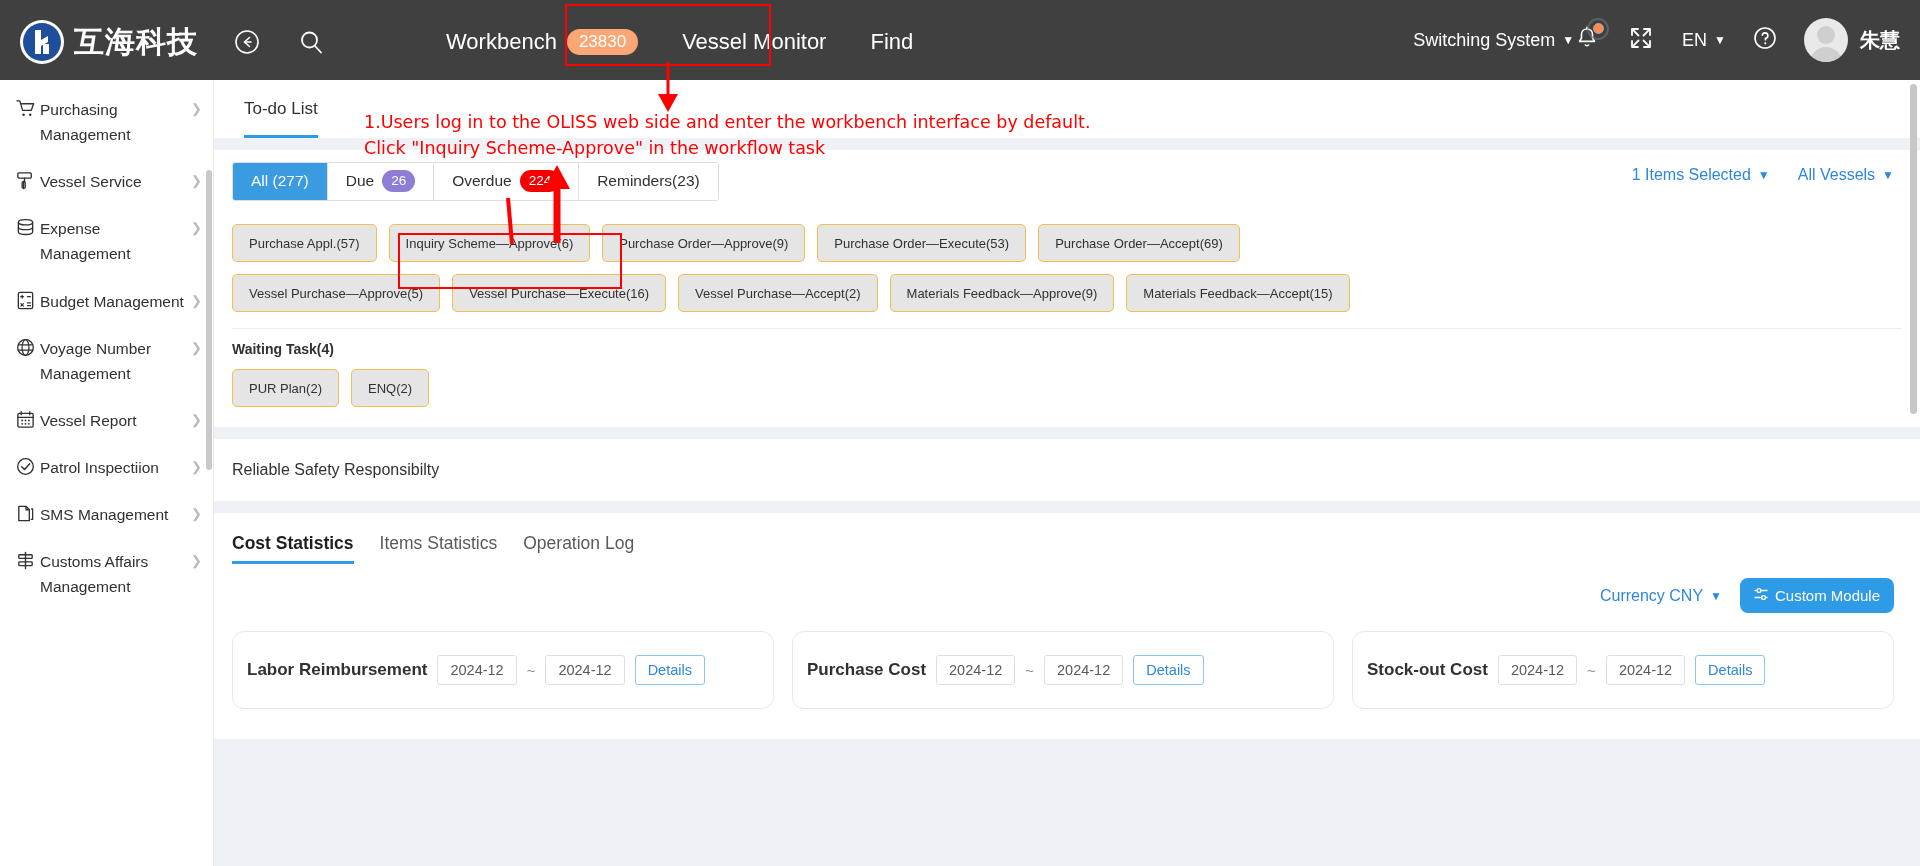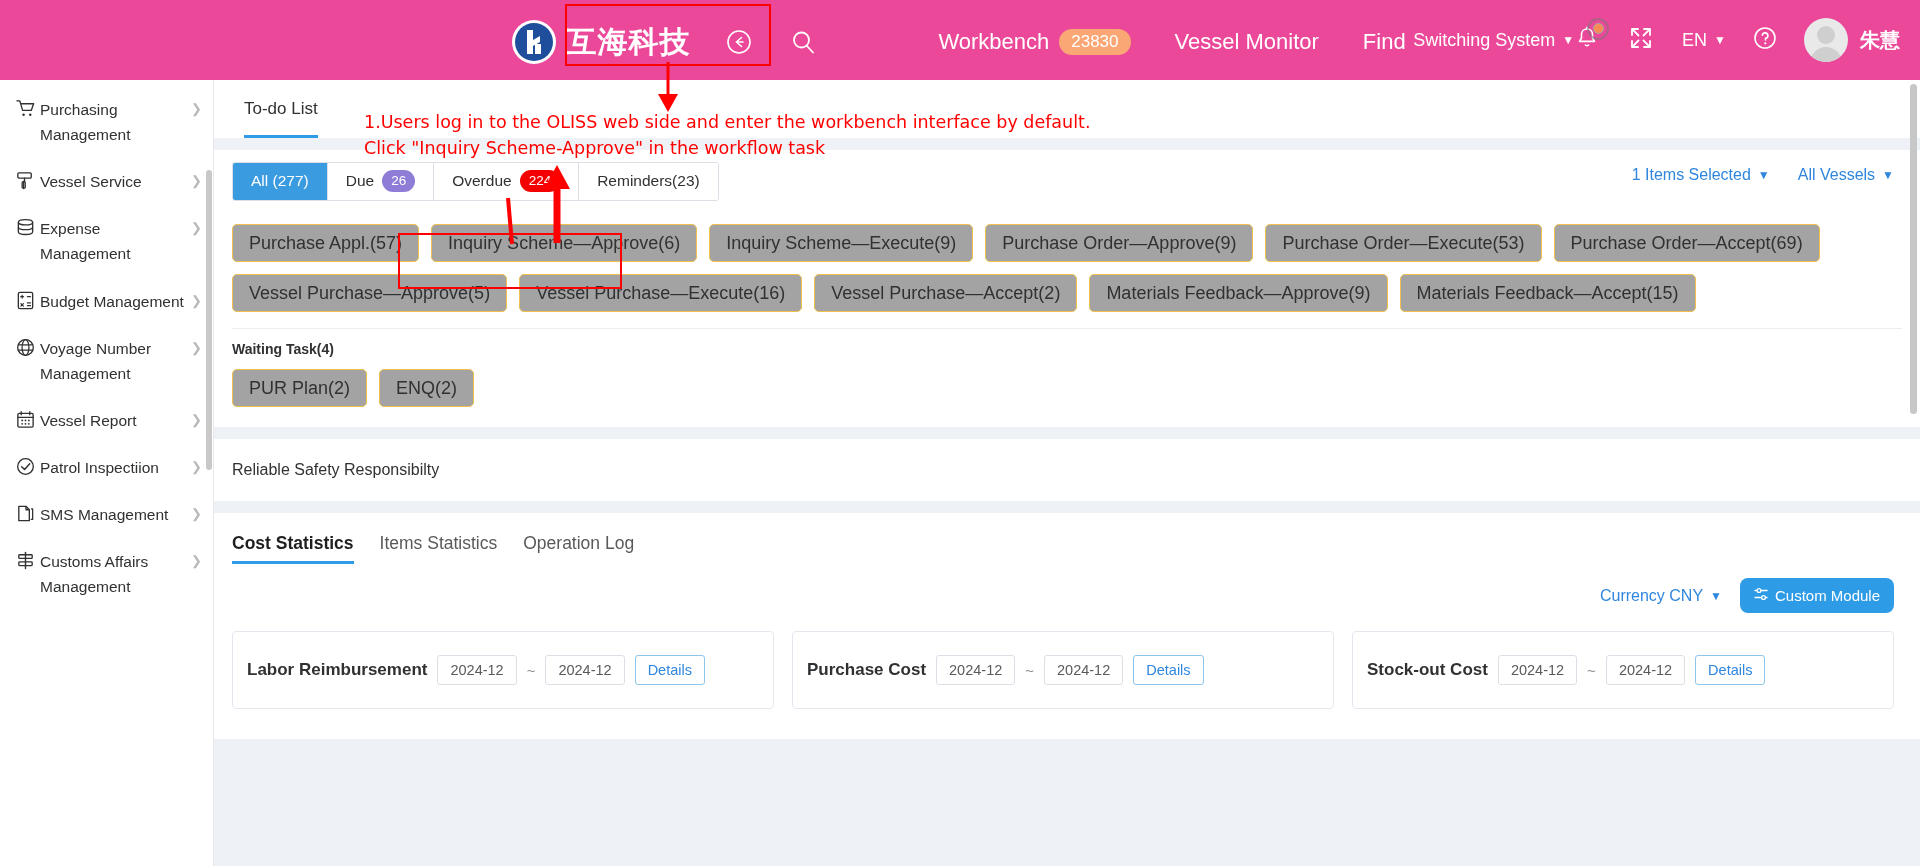--- a/index.html
+++ b/index.html
@@ -6,21 +6,21 @@
   html, body {
     width: 1920px; height: 866px;
     font-family: "Liberation Sans", sans-serif;
     background: #fff; overflow: hidden;
   }
   .app { position: relative; width: 1920px; height: 866px; }
 
   
   .header {
     position: absolute; top: 0; left: 0; width: 1920px; height: 84px;
-    background: #ec4899; display: flex; align-items: center; justify-content: center;
+    background: #404040; display: flex; align-items: center;
   }
   .logo-wrap { display: flex; align-items: center; margin-left: 20px; }
   .logo-mark {
     width: 44px; height: 44px; border-radius: 50%;
     background: #fff; position: relative; overflow: hidden;
     display: flex; align-items: center; justify-content: center;
   }
   .logo-mark svg { display: block; }
   .logo-text {
     color: #fff; font-size: 30px; font-weight: bold; margin-left: 10px;
@@ -146,23 +146,23 @@
 
   .filter-right {
     position: absolute; right: 26px; top: 16px;
     display: flex; align-items: center; gap: 28px;
   }
   .link-sel { color: #2E86DE; font-size: 16px; display: flex; align-items: center; cursor: pointer; }
 
   .wf-title { font-size: 16.5px; font-weight: bold; color: #303133; padding: 12px 0 0 18px; }
   .chip-row { display: flex; flex-wrap: wrap; gap: 12px; padding: 12px 18px 0 18px; }
   .chip {
-    background: #a3a3a3; border: 1px solid #EFC04B; border-radius: 5px;
+    background: #e5e5e5; border: 1px solid #EFC04B; border-radius: 5px;
     height: 38px; display: flex; align-items: center; padding: 0 16px;
-    font-size: 18px; color: #303133; cursor: pointer; white-space: nowrap;
+    font-size: 13px; color: #303133; cursor: pointer; white-space: nowrap;
   }
   .hi-chip { left: 398px; top: 233px; width: 224px; height: 56px; }
 
   .divider { height: 1px; background: #EDEDED; margin: 16px 18px 0 18px; }
 
   .waiting-title { font-size: 14px; font-weight: bold; color: #303133; padding: 12px 0 0 18px; }
 
   .rsr { padding: 22px 0 22px 18px; font-size: 16px; color: #303133; }
 
   .stat-tabs { display: flex; align-items: center; gap: 26px; padding: 20px 0 0 18px; }
@@ -176,21 +176,21 @@
     display: flex; align-items: center; justify-content: flex-end;
     gap: 18px; padding: 14px 26px 0 0;
   }
   .cm-btn {
     background: #2E9BE6; color: #fff; font-size: 15px; border-radius: 8px;
     padding: 9px 14px; display: flex; align-items: center; gap: 7px; cursor: pointer;
   }
 
   .cards { display: flex; gap: 18px; padding: 18px 26px 0 18px; }
   .card {
-    flex: 1; border: 1px solid #E4E7ED; border-radius: 4px; background: #fff;
+    flex: 1; border: 1px solid #E4E7ED; border-radius: 12px; background: #fff;
     padding: 16px 14px; display: flex; align-items: center; gap: 10px; min-height: 78px;
   }
   .card-title { font-size: 17px; font-weight: bold; color: #303133; line-height: 1.35; }
   .date-box {
     border: 1px solid #DCDFE6; border-radius: 3px; padding: 6px 12px;
     font-size: 14.5px; color: #5A5A5A; background: #fff; cursor: pointer; white-space: nowrap;
   }
   .tilde { color: #8A8A8A; font-size: 15px; }
   .details-btn {
     border: 1px solid #8CC5EE; color: #2E86DE; border-radius: 3px;
@@ -460,23 +460,20 @@
         </div>
       </div>
 
 
       <div class="chip-row">
         <div class="chip">
             <span>Purchase Appl.(57)</span>
           </div>
         <div class="chip">
             <span>Inquiry Scheme—Approve(6)</span>
-          </div>
-        <div class="chip">
-            <span>Inquiry Scheme—Execute(9)</span>
           </div>
         <div class="chip">
             <span>Purchase Order—Approve(9)</span>
           </div>
         <div class="chip">
             <span>Purchase Order—Execute(53)</span>
           </div>
         <div class="chip">
             <span>Purchase Order—Accept(69)</span>
           </div>

